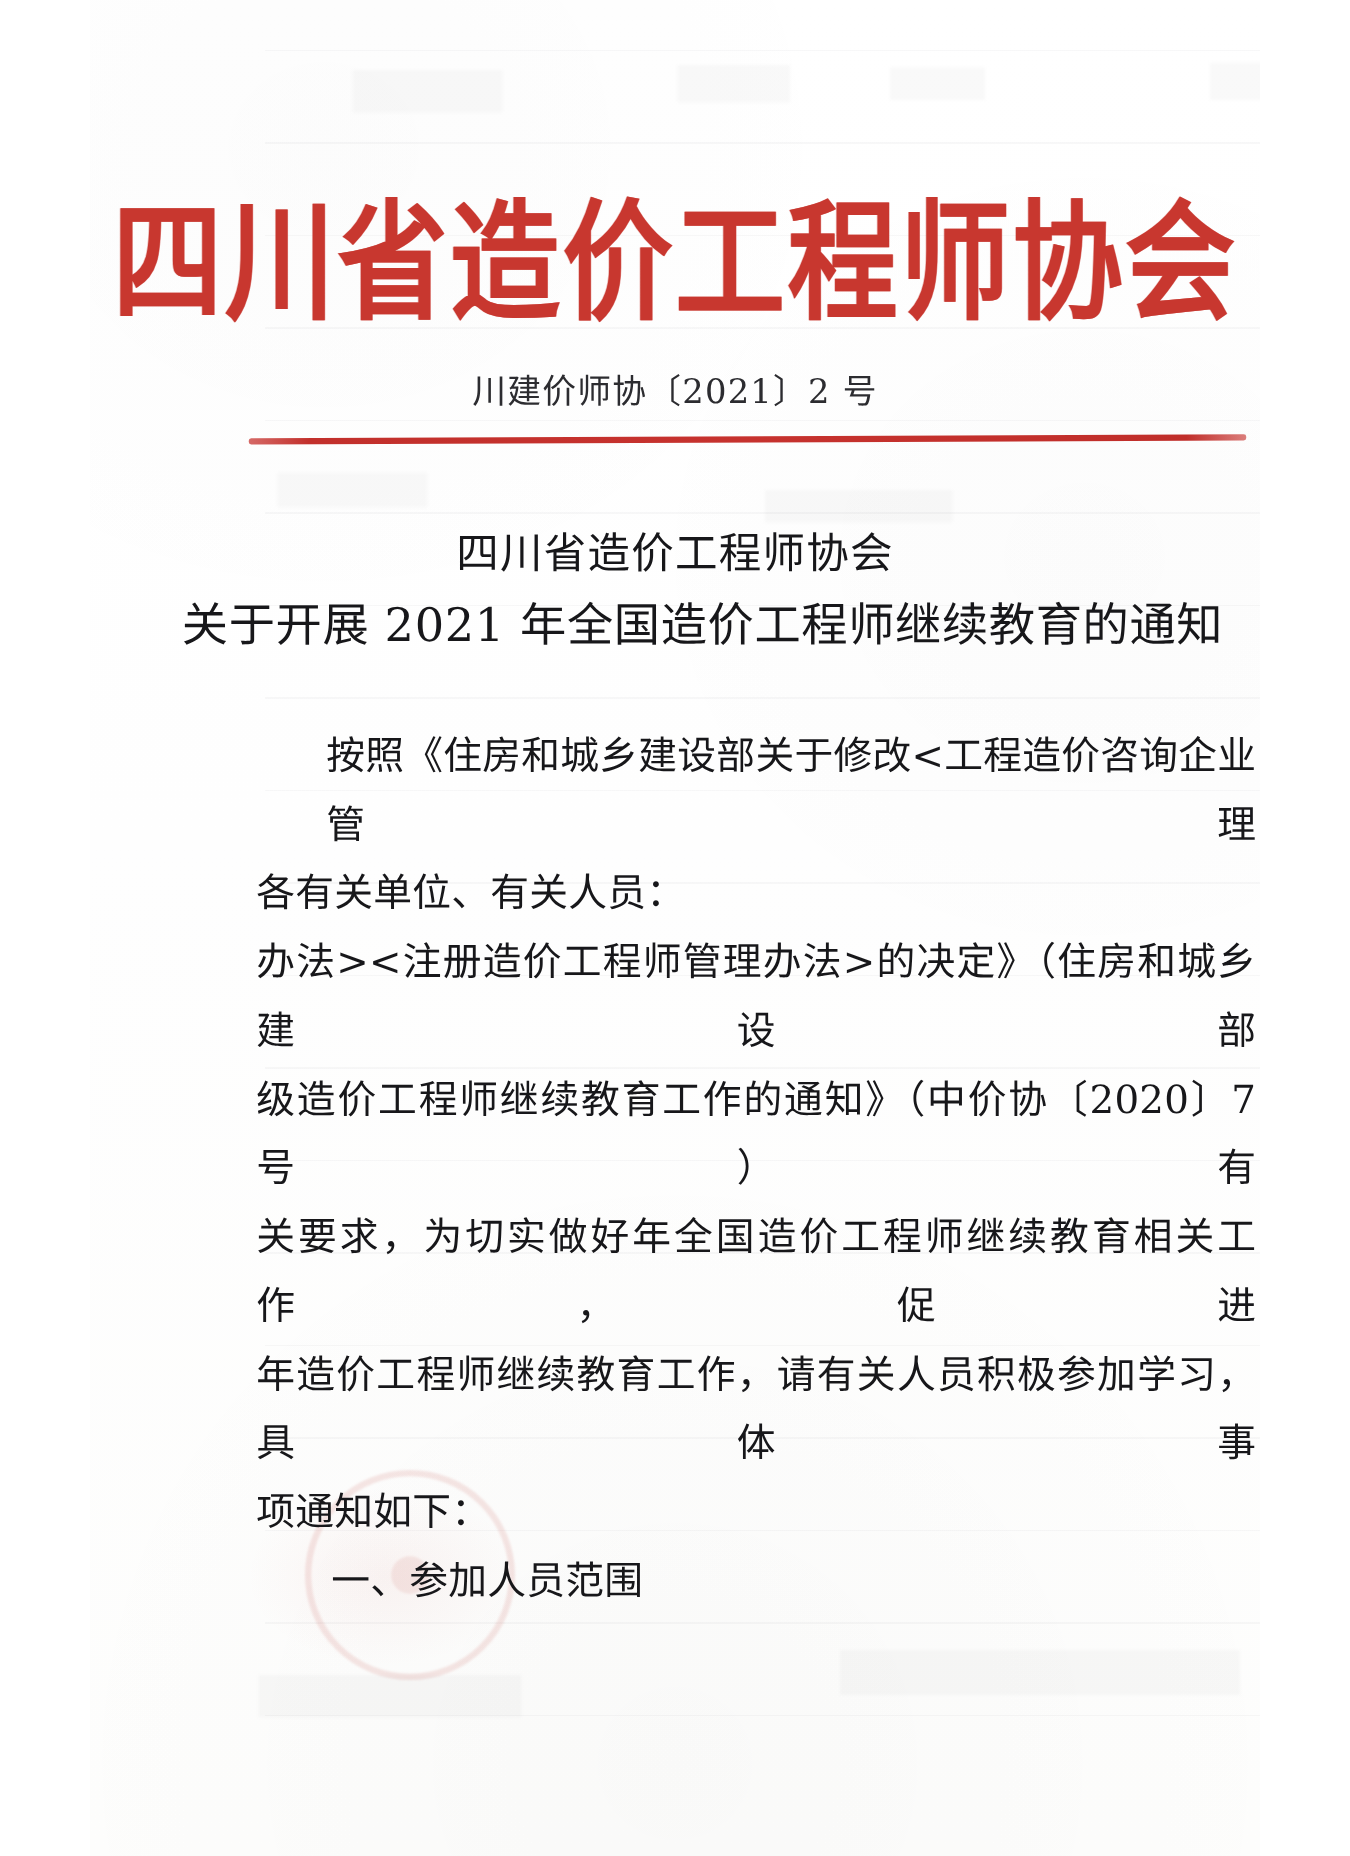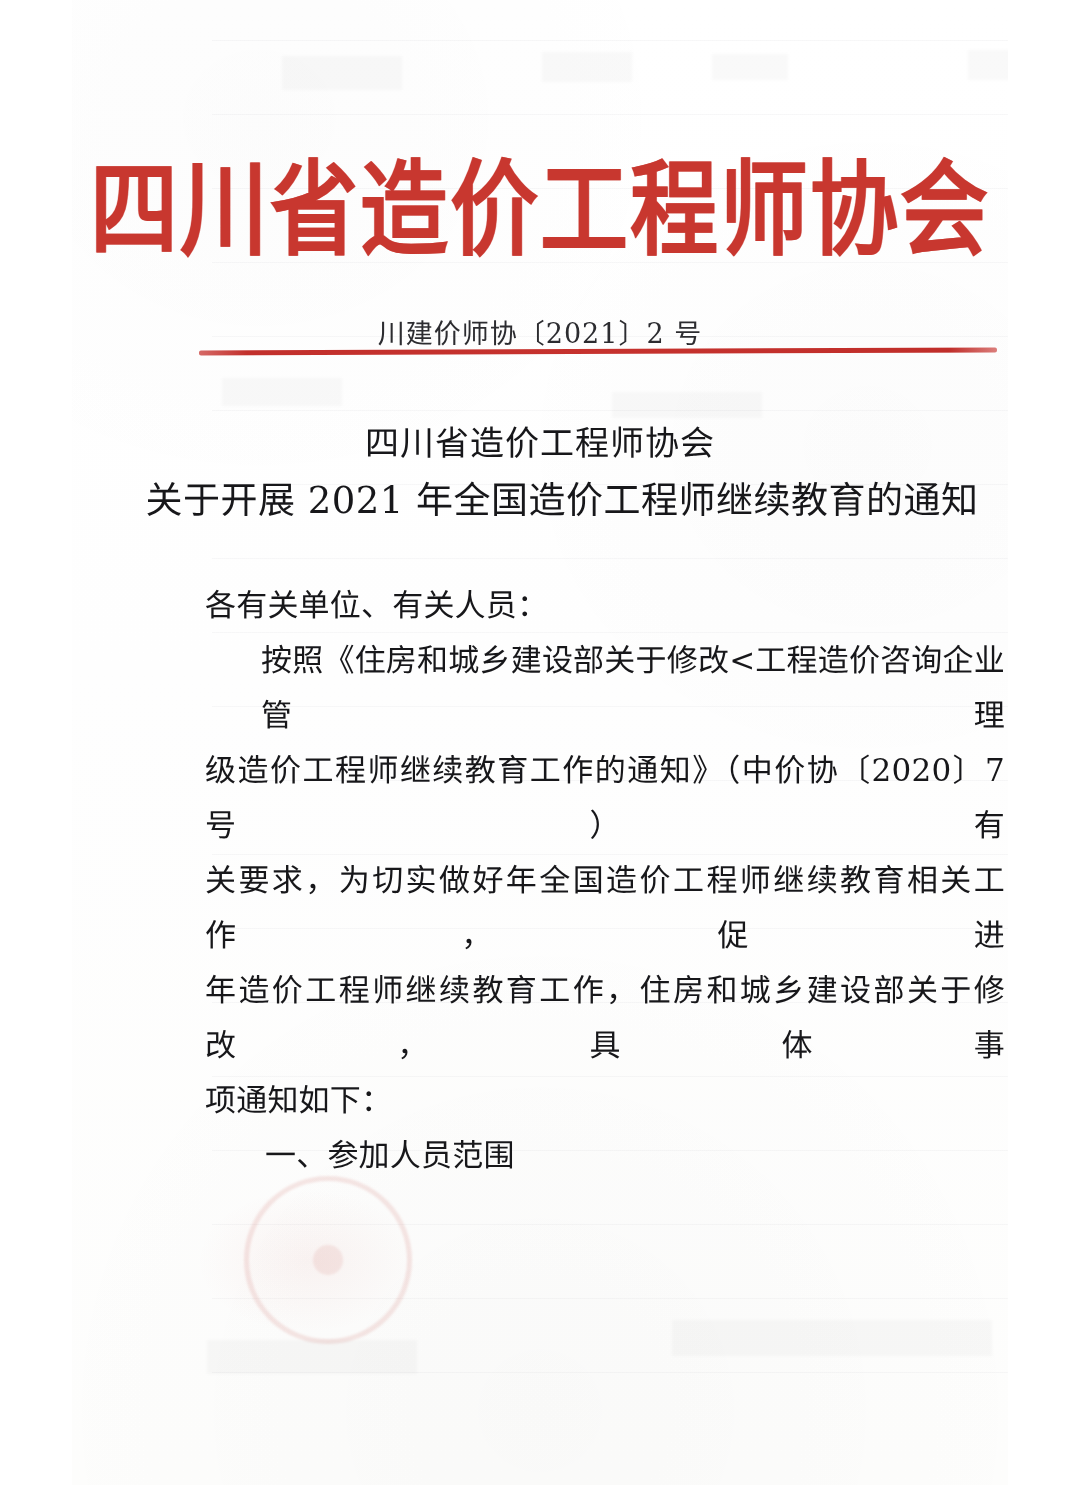--- a/index.html
+++ b/index.html
@@ -125,21 +125,21 @@
       -0.5px 0 0 rgba(200,55,47,0.35);
     transform: scaleY(1.18);
     transform-origin: center top;
   }
 
   
   .doc-number {
     position: absolute;
     left: 0;
     right: 0;
-    top: 312px;
+    top: 291px;
     text-align: center;
     font-size: 27px;
     color: #2c2c30;
     letter-spacing: 1px;
     white-space: nowrap;
   }
 
   
   .red-rule {
     position: absolute;
@@ -239,26 +239,27 @@
 
     <div class="red-rule"></div>
 
     <div class="headline">
       <div class="headline-line1">四川省造价工程师协会</div>
       <div class="headline-line2">关于开展 2021 年全国造价工程师继续教育的通知</div>
     </div>
 
     <div class="body-block">
 
+      <div class="body-line justified indent-1">按照《住房和城乡建设部关于修改&lt;工程造价咨询企业管理</div>
+
       <div class="body-line">各有关单位、有关人员：</div>
-
-      <div class="body-line justified indent-1">按照《住房和城乡建设部关于修改&lt;工程造价咨询企业管理</div>
+      <div class="body-line justified">办法&gt;&lt;注册造价工程师管理办法&gt;的决定》（住房和城乡建设部</div>
       <div class="body-line justified">级造价工程师继续教育工作的通知》（中价协〔2020〕7 号）有</div>
       <div class="body-line justified">关要求，为切实做好年全国造价工程师继续教育相关工作，促进</div>
-      <div class="body-line justified">年造价工程师继续教育工作，住房和城乡建设部关于修改，具体事</div>
+      <div class="body-line justified">年造价工程师继续教育工作，请有关人员积极参加学习，具体事</div>
       <div class="body-line">项通知如下：</div>
 
       <div class="body-line indent-2">一、参加人员范围</div>
 
     </div>
 
   </div>
 </div>
 
 </body></html>

